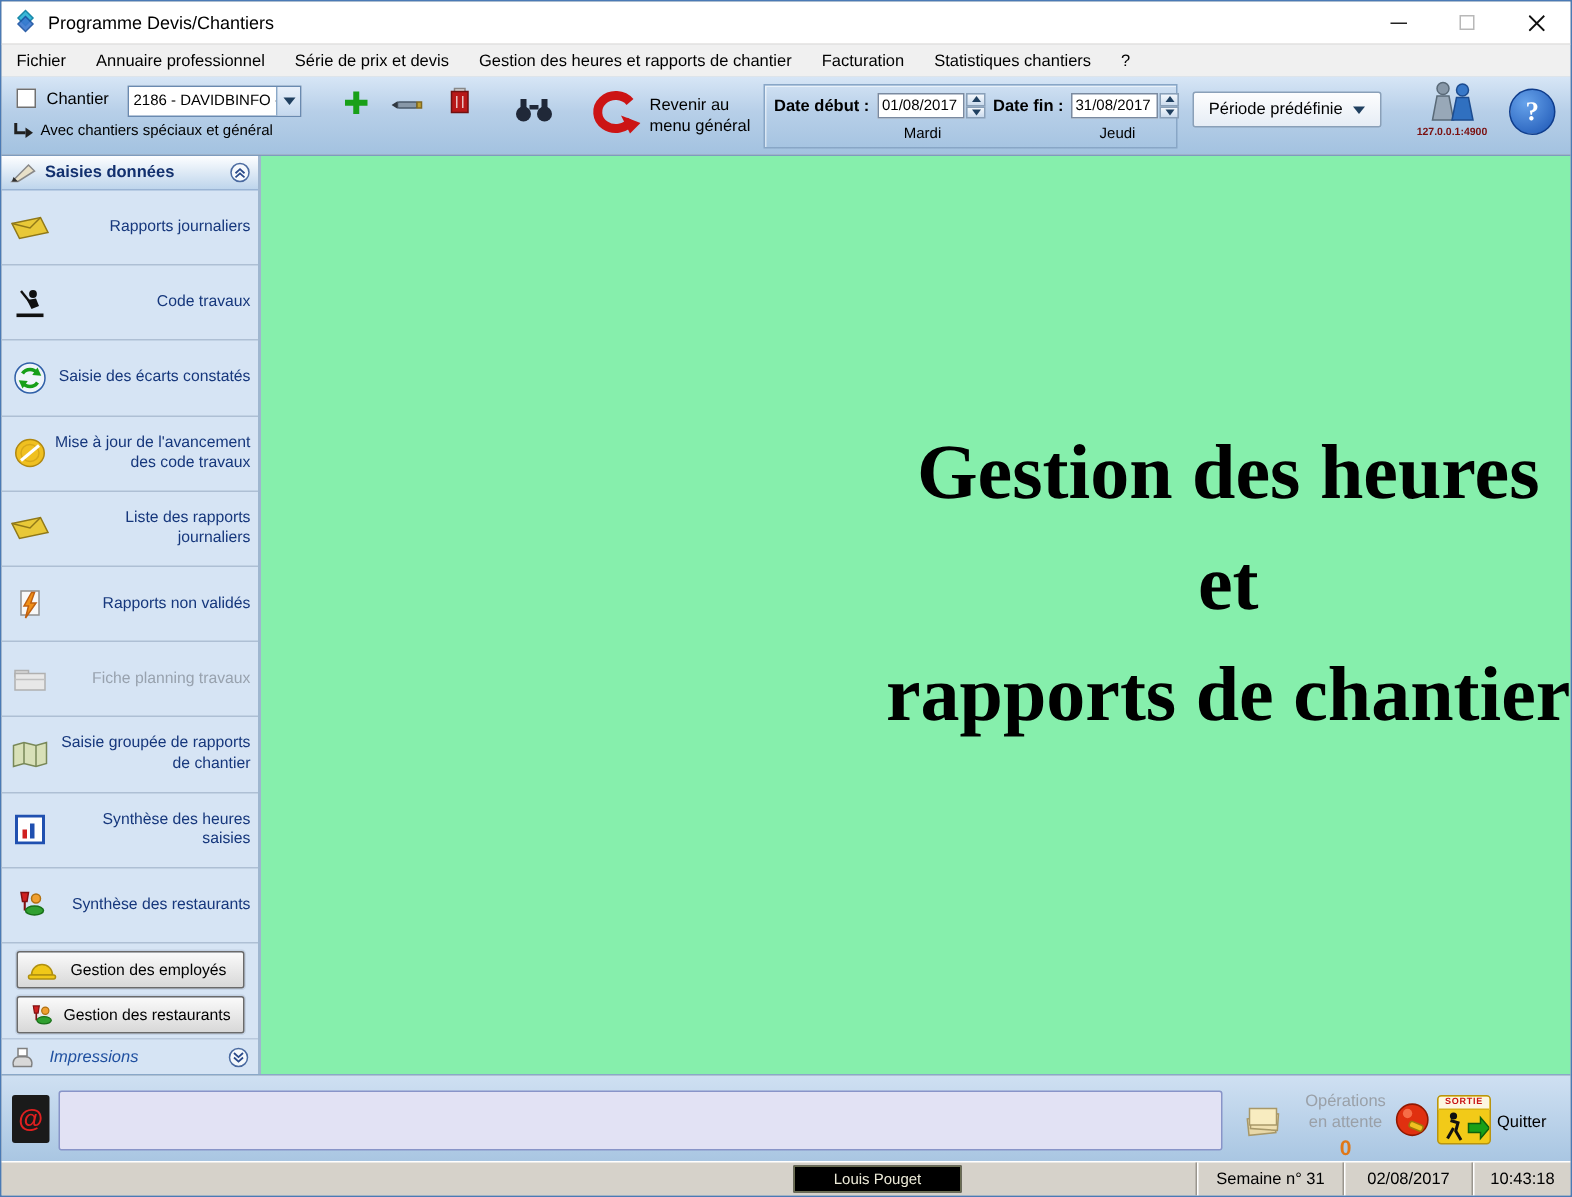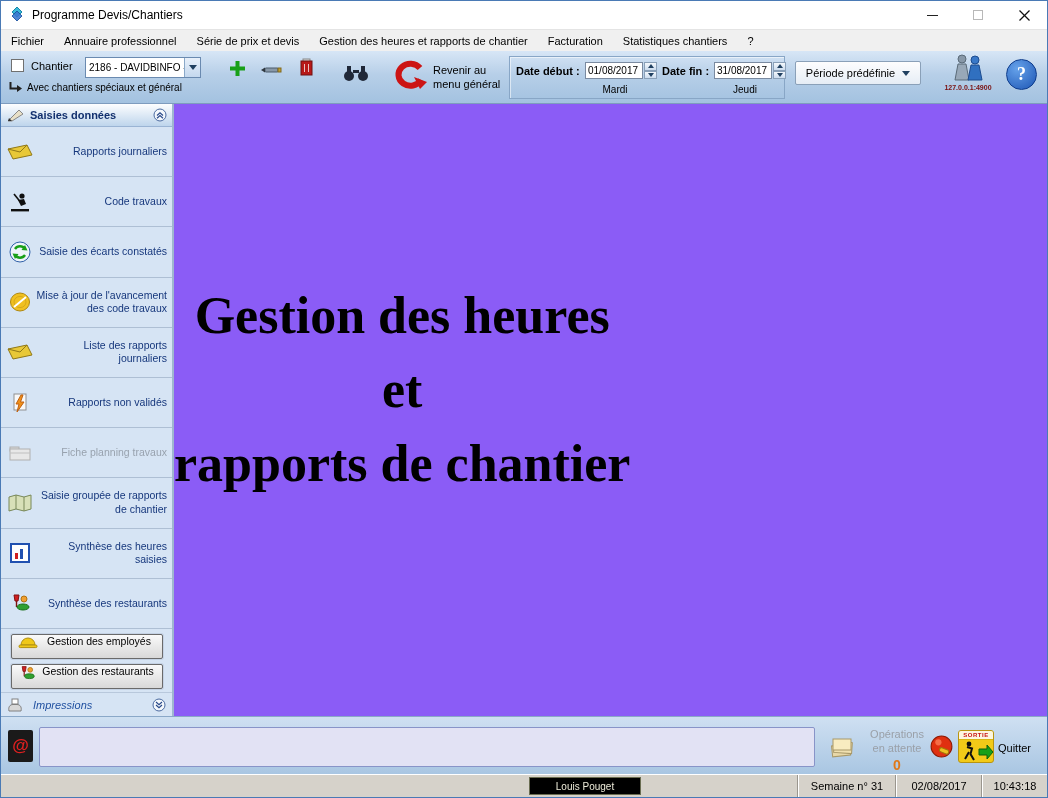--- a/index.html
+++ b/index.html
@@ -51,26 +51,26 @@
   .sidebar{width:173px;min-width:173px;background:#d6e4f4;border-right:2px solid #9fb6cf;display:flex;flex-direction:column}
   .sb-header{height:23px;min-height:23px;background:linear-gradient(180deg,#fdfeff,#bed5ec);display:flex;align-items:center;padding:0 5px;border-bottom:1px solid #9ab4d4;cursor:pointer}
   .sb-title{font-weight:bold;color:#12306e;margin-left:5px;flex:1;font-size:11px}
   .nav-items{flex:1;display:flex;flex-direction:column;min-height:0}
   .nav-item{flex:1;display:flex;align-items:center;border-bottom:1px solid #aebfd4;padding:2px 3px;cursor:pointer}
   .nv-icon{width:32px;min-width:32px;display:flex;justify-content:center}
   .nv-label{flex:1;text-align:right;color:#16377c;font-size:10.5px;line-height:1.3;padding-right:2px}
   .nav-item.disabled{cursor:default}
   .nav-item.disabled .nv-label{color:#98a2ae}
   .sb-buttons{padding:5px 0 3px;display:flex;flex-direction:column;gap:5px;align-items:center}
-  .sb-btn{width:152px;height:25px;background:linear-gradient(#fafafa,#d8d8d8);border:1px solid #6a6a6a;border-radius:2px;display:flex;align-items:flex-start;gap:5px;padding:0 6px;box-shadow:0 0 0 1px #c4d2e4;cursor:pointer}
+  .sb-btn{width:152px;height:25px;background:linear-gradient(#fafafa,#d8d8d8);border:1px solid #6a6a6a;border-radius:2px;display:flex;align-items:center;gap:5px;padding:0 6px;box-shadow:0 0 0 1px #c4d2e4;cursor:pointer}
   .sb-btn .lbl{flex:1;text-align:center;font-size:10.5px}
   .sb-footer{height:24px;min-height:24px;display:flex;align-items:center;padding:0 6px;border-top:1px solid #b8c8dc;cursor:pointer}
   .sb-footer .lbl{color:#2050a0;font-style:italic;margin-left:10px;flex:1;font-size:11px}
 
-  .main{flex:1;background:#8b5cf6;display:flex;align-items:center;justify-content:flex-start}
+  .main{flex:1;background:#86efac;display:flex;align-items:center;justify-content:flex-end}
   .main-title{font-family:"Liberation Serif",serif;font-weight:bold;font-size:52px;text-align:center;line-height:1.42;color:#000;transform:translateY(-20px)}
 
   
   .bottombar{height:58px;min-height:58px;background:linear-gradient(180deg,#cfe0f2,#a9c6e2);position:relative;border-top:1px solid #8aa8c8}
   .at-btn{position:absolute;left:7px;top:13px;width:25px;height:32px;background:#1a1a1a;color:#e02020;display:flex;align-items:center;justify-content:center;font-size:17px;font-weight:bold;border-radius:2px;cursor:pointer}
   .msg-panel{position:absolute;left:38px;top:10px;width:776px;height:40px;background:#e2e2f4;border:1px solid #8894c8;border-radius:2px}
   .pending-icon{position:absolute;left:828px;top:19px;cursor:default}
   .ops-wrap{position:absolute;left:854px;top:11px;width:84px;text-align:center;color:#9aa0a8;font-size:11px;line-height:1.25;cursor:default}
   .ops-count{color:#e07818;font-size:14px;font-weight:bold;margin-top:1px}
   .alert-icon{position:absolute;left:928px;top:17px;cursor:pointer}

